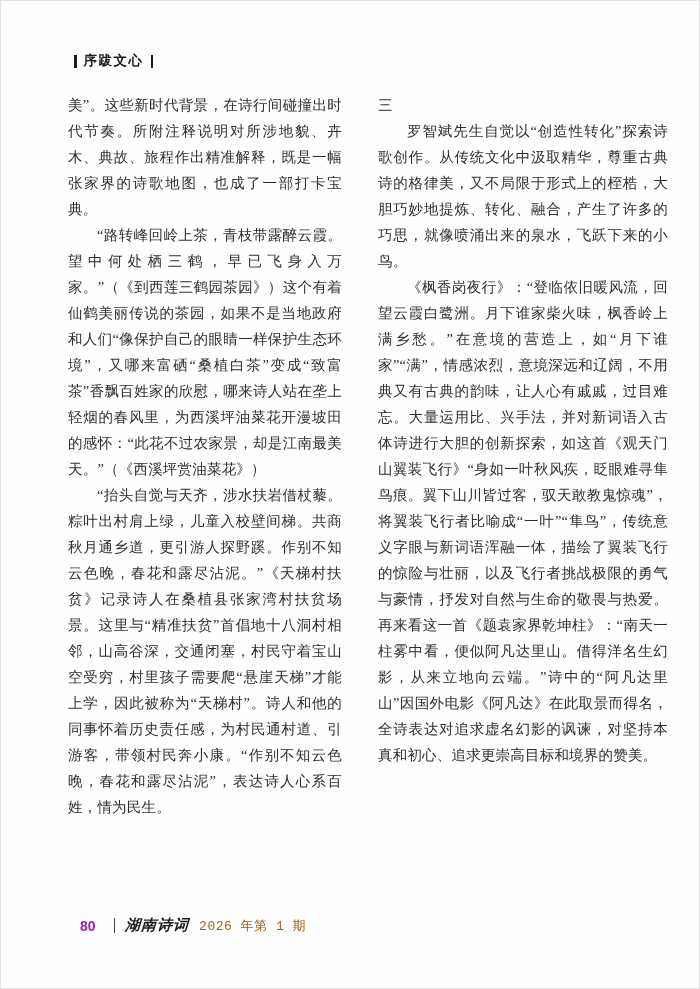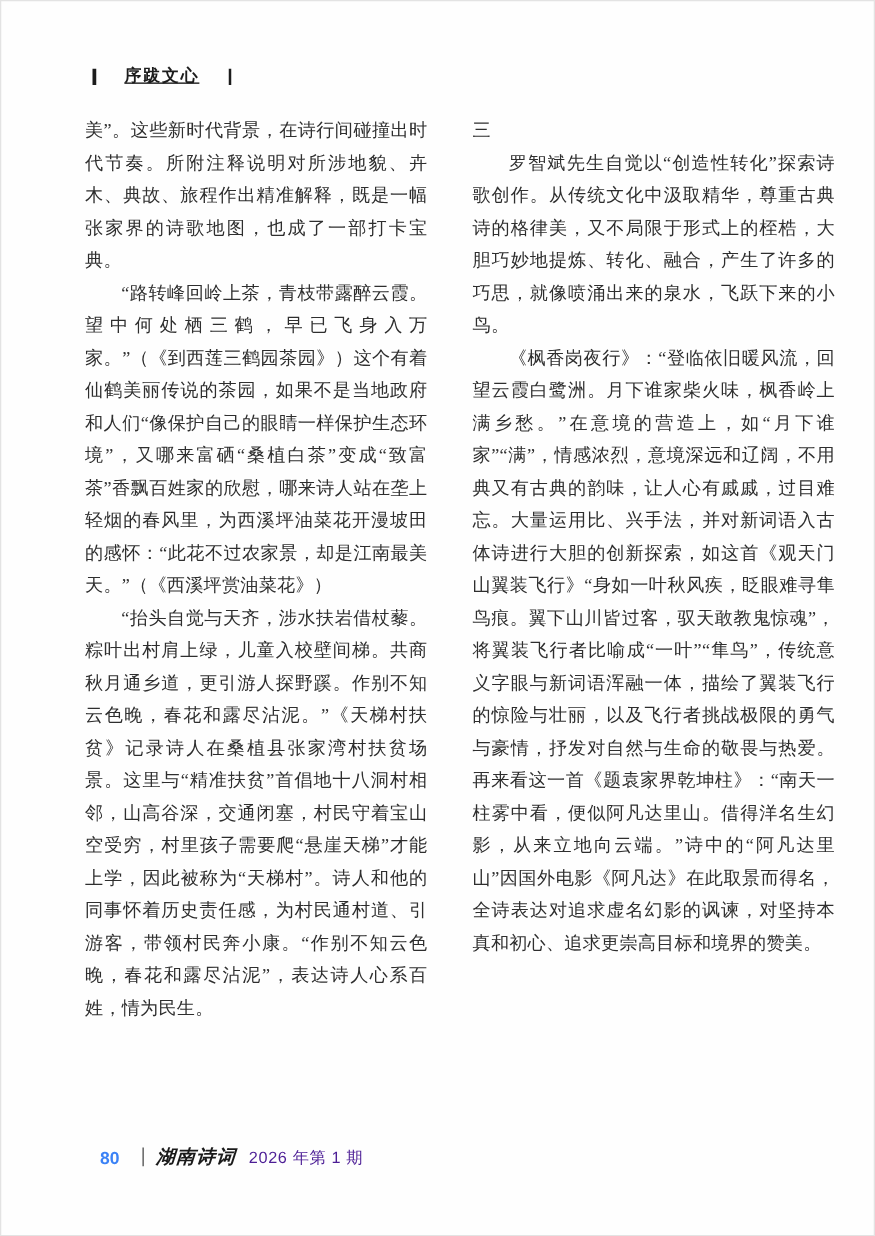--- a/index.html
+++ b/index.html
@@ -3,21 +3,21 @@
 <meta charset="utf-8">
 <style>
   html,body{margin:0;padding:0;background:#f2f2f2;font-family:"Liberation Serif","DejaVu Serif",serif;}
   .page{
     position:relative;width:700px;height:989px;background:#fefefe;
     margin:0 auto;overflow:hidden;box-shadow:inset 0 0 0 1px #e3e3e3;
   }
   
   .header-tag{
     position:absolute;top:52px;left:74px;
-    display:flex;align-items:center;gap:23px;text-decoration:underline;
+    display:flex;align-items:center;gap:7px;
   }
   .vbar{display:inline-block;width:2.5px;height:13px;background:#1c1c1c;}
   .header-title{
     font-family:"Liberation Sans","DejaVu Sans",sans-serif;
     font-size:13.5px;font-weight:bold;color:#1c1c1c;letter-spacing:1.5px;
   }
   
   .columns{
     position:absolute;top:92px;left:68px;width:588px;
     display:flex;gap:36px;
@@ -35,30 +35,30 @@
     font-size:15px;line-height:26px;color:#2e2e2e;
     text-align:center;margin:28px 0 0 0;letter-spacing:2px;
   }
   
   .footer{
     position:absolute;top:916px;left:80px;
     display:flex;align-items:center;gap:10px;
   }
   .page-number{
     font-family:"Liberation Sans","DejaVu Sans",sans-serif;
-    font-size:14px;font-weight:bold;color:#3b82f6;
+    font-size:14px;font-weight:bold;color:#a21caf;
   }
   .footer-bar{display:inline-block;width:1.5px;height:15px;background:#444;margin-left:8px;}
   .journal-name{
     font-size:15px;font-weight:bold;font-style:italic;color:#1a1a1a;
     letter-spacing:1px;transform:skewX(-4deg);
   }
   .issue-info{
-    font-family:Liberation Sans, sans-serif;
-    font-size:13px;color:#4c1d95;letter-spacing:0.5px;
+    font-family:Liberation Mono, monospace;
+    font-size:13px;color:#a16207;letter-spacing:0.5px;
   }
 </style>
 </head>
 <body>
 
 <div class="page">
 
   <div class="header-tag">
     <span class="vbar"></span>
     <span class="header-title">序跋文心</span>

